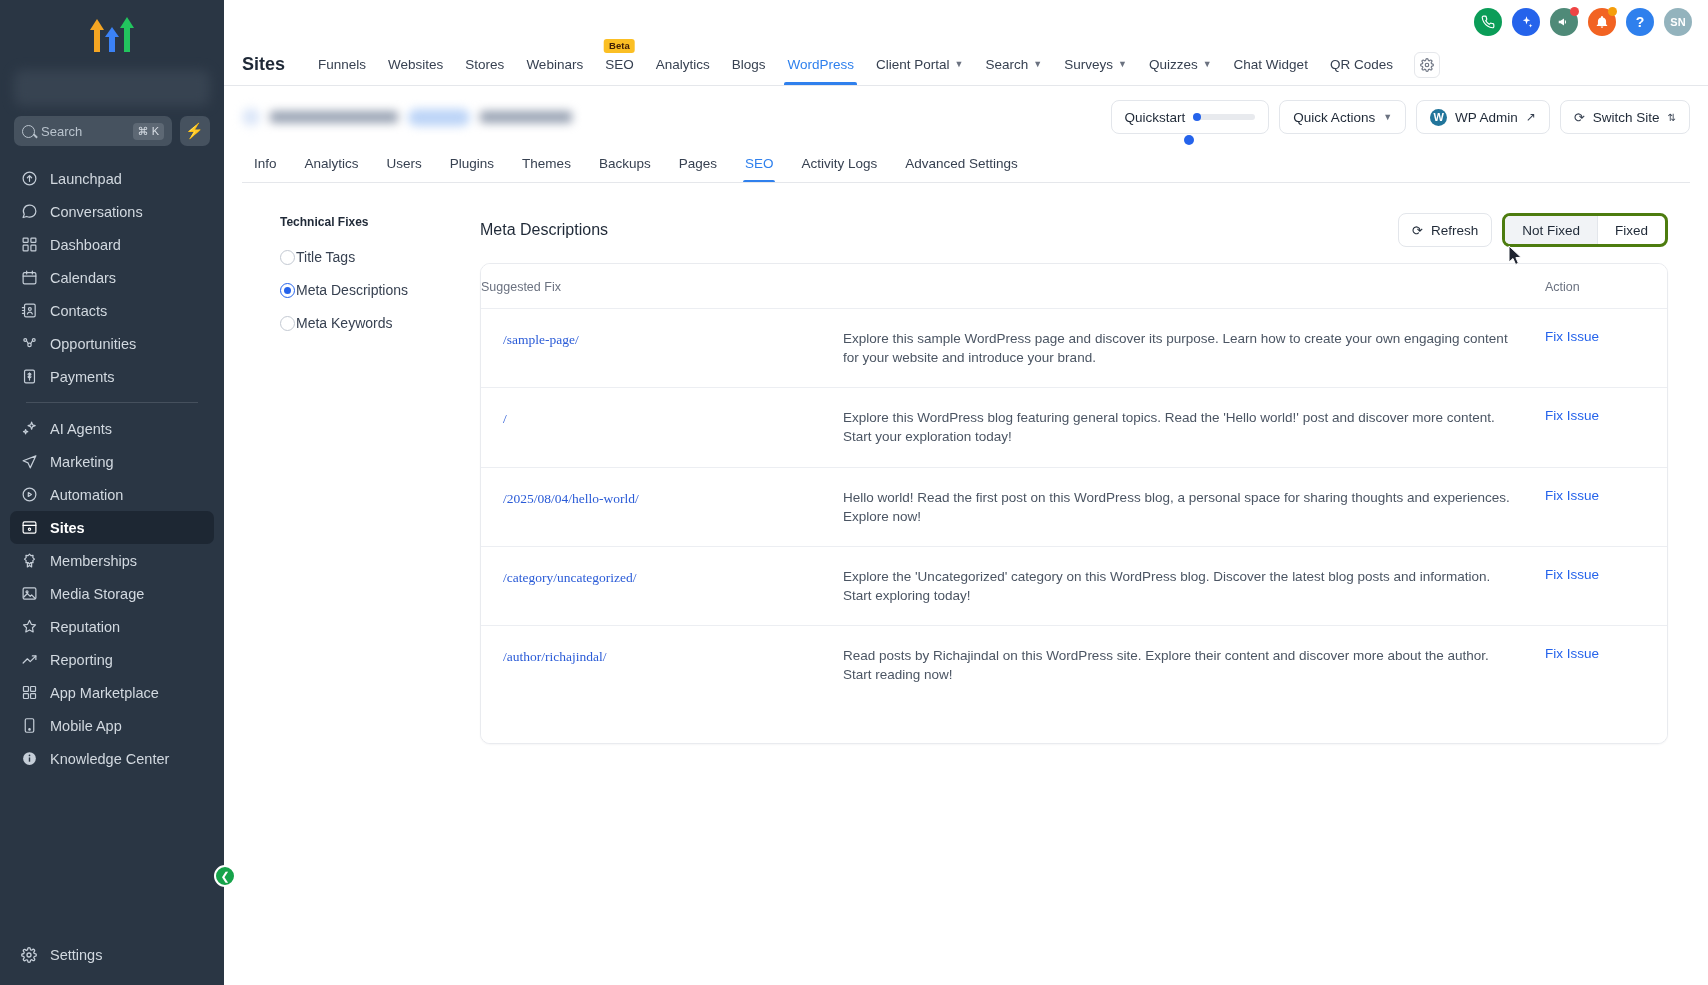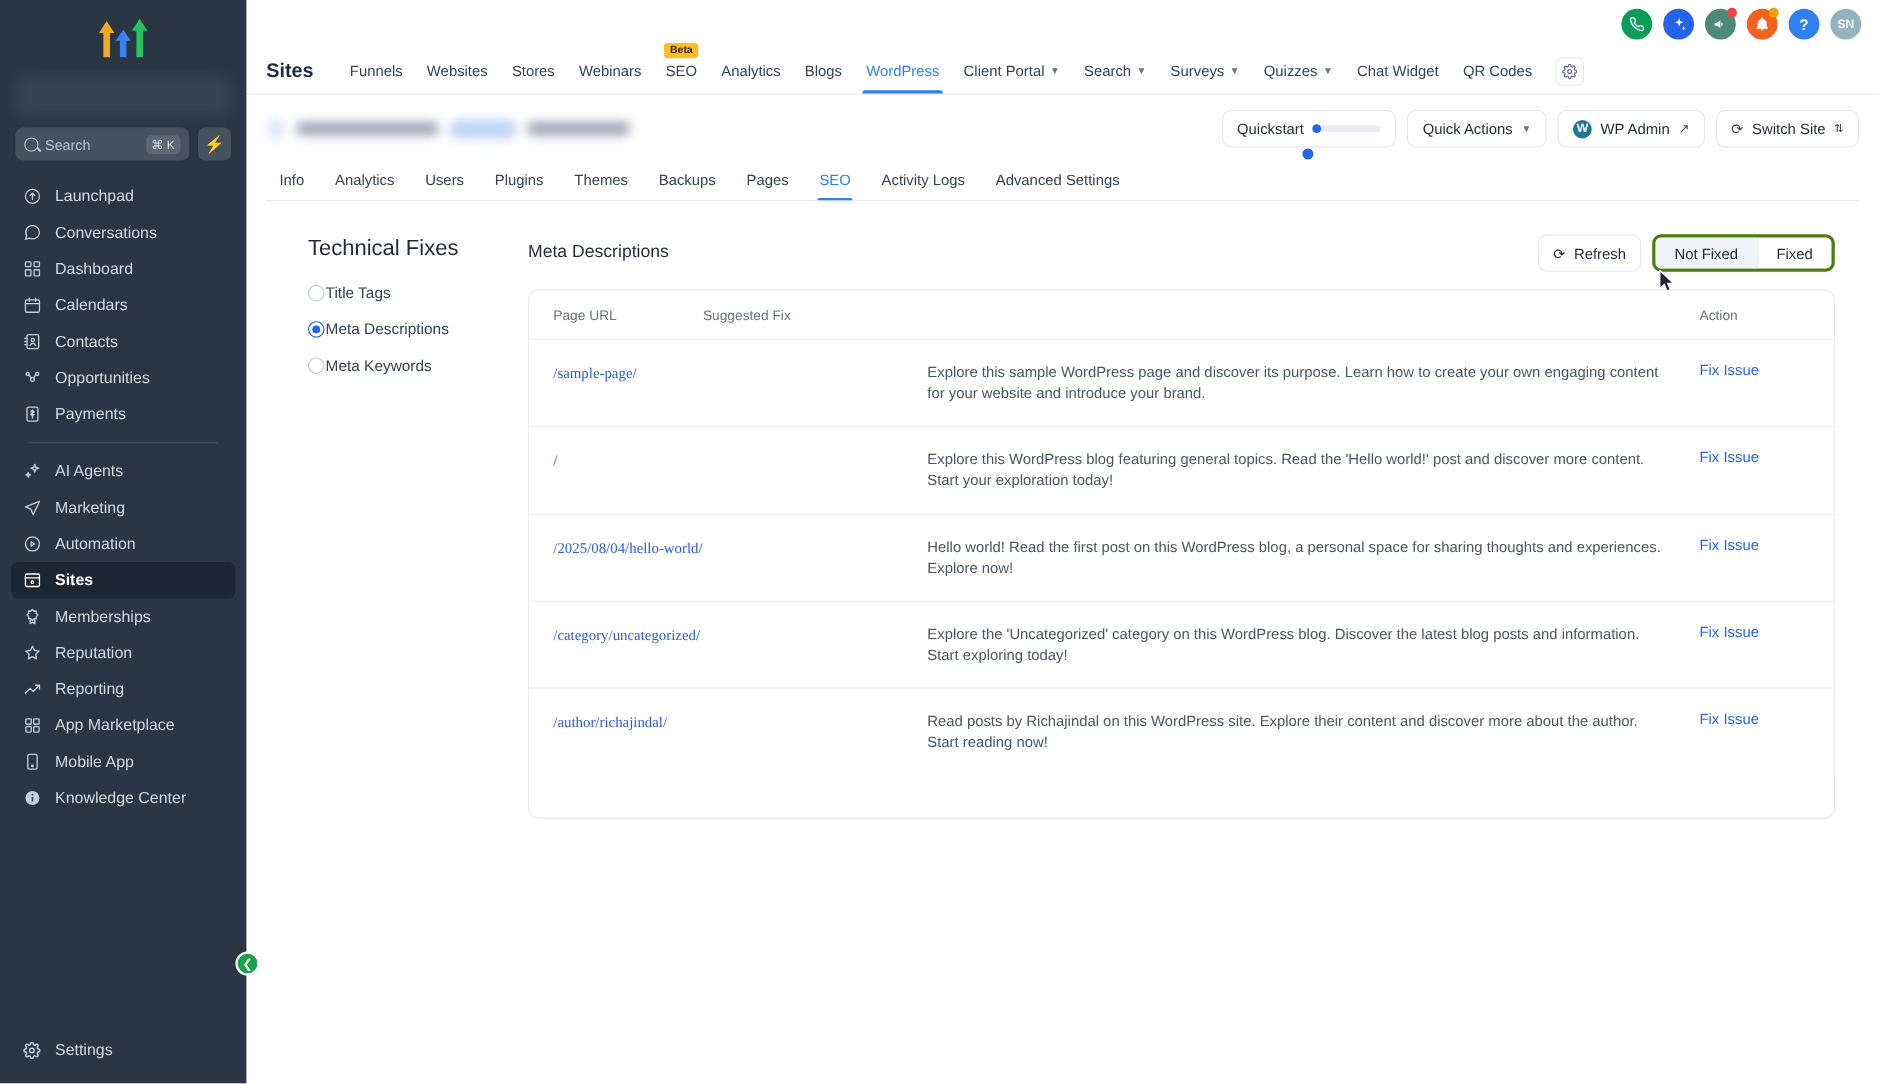--- a/index.html
+++ b/index.html
@@ -109,21 +109,21 @@
   .wp-ico { width:17px;height:17px;border-radius:50%;background:#21759b;color:#fff;font-size:11px;display:flex;align-items:center;justify-content:center;font-weight:700;}
 
   .subtabs { display:flex; align-items:center; gap:0; margin-top: 14px; border-bottom:1px solid #e5e7eb; }
   .st { position:relative; font-size:13.5px; color:#374151; padding: 8px 14px 11px 14px; cursor:pointer; white-space:nowrap; }
   .st:first-child { padding-left: 12px; }
   .st.active { color:#2f80ed; font-weight:500; }
   .st.active:after { content:""; position:absolute; left:12px; right:12px; bottom:0; height:2.5px; background:#2f80ed; border-radius:2px 2px 0 0;}
 
   .content { flex:1; padding: 30px 18px 0 18px; display:flex; gap: 18px; position:relative; }
   .fixes-panel { width: 220px; flex: 0 0 220px; padding-left: 38px; padding-top: 2px;}
-  .fixes-title { font-size:20px; color:#1f2937; font-weight:400; margin-bottom: 20px; }
+  .fixes-title { font-size:12px; color:#1f2937; font-weight:700; margin-bottom: 20px; }
   .radio-row { display:flex; align-items:center; gap:1px; margin-bottom: 17px; cursor:pointer; }
   .radio { width:15px;height:15px;border-radius:50%;border:1.6px solid #c3c9d2; flex:0 0 15px; position:relative; background:#fff;}
   .radio.on { border-color:#2563eb; }
   .radio.on:after { content:""; position:absolute; inset:3px; border-radius:50%; background:#2563eb; }
   .radio-lbl { font-size:14px; color:#374151; }
 
   .table-area { flex:1; min-width:0; padding-right: 22px; }
   .table-head-row { display:flex; align-items:center; justify-content:space-between; margin-bottom: 16px; }
   .tbl-title { font-size:16px; color:#1f2937; font-weight:500; }
   .thr-actions { display:flex; align-items:center; gap:10px; }
@@ -292,20 +292,30 @@
           <span>Sites</span>
         </div>
         <div class="nav-item">
           <span class="nav-ico">
             <svg width="17" height="17" viewBox="0 0 24 24" fill="none" stroke="currentColor" stroke-width="1.7" stroke-linecap="round" stroke-linejoin="round">
               <path d="M12 3l2 2.2 3-.3-.3 3L19 10l-2.3 2.1.3 3-3-.3L12 17l-2-2.2-3 .3.3-3L5 10l2.3-2.1-.3-3 3 .3z"></path>
               <path d="M9 16v5l3-1.8 3 1.8v-5"></path>
             </svg>
           </span>
           <span>Memberships</span>
+        </div>
+        <div class="nav-item">
+          <span class="nav-ico">
+            <svg width="17" height="17" viewBox="0 0 24 24" fill="none" stroke="currentColor" stroke-width="1.7" stroke-linecap="round" stroke-linejoin="round">
+              <rect x="3" y="4" width="18" height="16" rx="2"></rect>
+              <circle cx="8.5" cy="9.5" r="1.4"></circle>
+              <path d="M4 17l5-5 4 4 2-2 5 5"></path>
+            </svg>
+          </span>
+          <span>Media Storage</span>
         </div>
         <div class="nav-item">
           <span class="nav-ico">
             <svg width="17" height="17" viewBox="0 0 24 24" fill="none" stroke="currentColor" stroke-width="1.7" stroke-linecap="round" stroke-linejoin="round">
               <path d="M12 3.5l2.6 5.4 5.9.8-4.3 4.1 1 5.9-5.2-2.8-5.2 2.8 1-5.9L3.5 9.7l5.9-.8z"></path>
             </svg>
           </span>
           <span>Reputation</span>
         </div>
         <div class="nav-item">
@@ -532,21 +542,20 @@
           </div>
           <div class="seg" id="filter-seg">
               <div class="sel">Not Fixed</div>
               <div>Fixed</div>
             </div>
         </div>
       </div>
 
       <div class="tbl">
         <div class="tr th-row">
-          <div class="th c-url">Page URL</div>
           <div class="th c-fix">Suggested Fix</div>
           <div class="th c-act">Action</div>
         </div>
         <div id="table-body">
             <div class="tr">
               <div class="td c-url"><span class="url-link">/sample-page/</span></div>
               <div class="td c-val"></div>
               <div class="td c-fix"><span class="fix-txt">Explore this sample WordPress page and discover its purpose. Learn how to create your own engaging content for your website and introduce your brand.</span></div>
               <div class="td c-act"><span class="fix-link">Fix Issue</span></div>
             </div>

